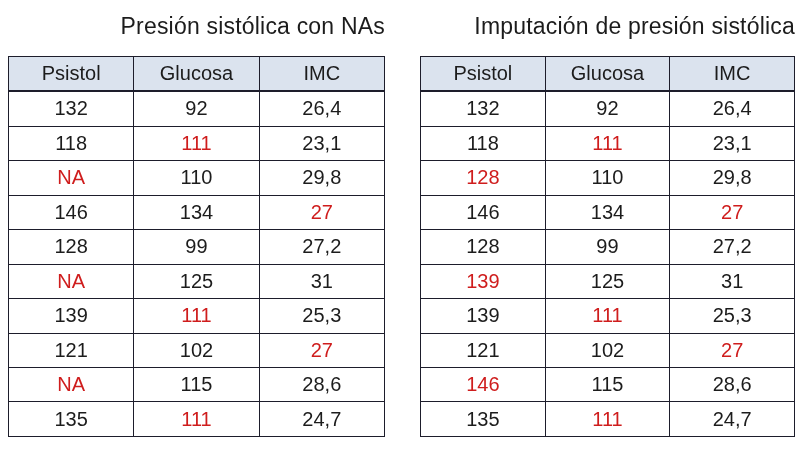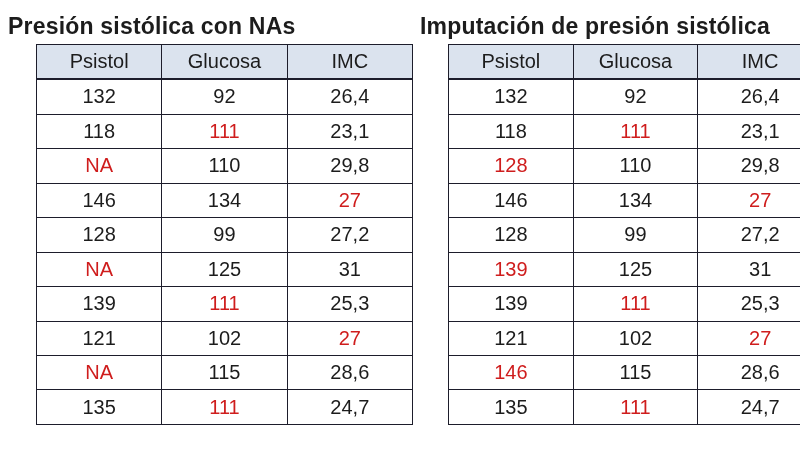--- a/index.html
+++ b/index.html
@@ -16,35 +16,34 @@
     width: 800px;
     height: 451px;
   }
   .panel {
     position: absolute;
     top: 0;
   }
   .panel.left  { left: 8px;   width: 377px; }
   .panel.right { left: 420px; width: 375px; }
   .panel-title {
-    height: 44px;
+    height: 56px;
     line-height: 52px;
-    text-align: left;
+    text-align: right;
     font-size: 23px;
-    font-weight: 700;
+    font-weight: 400;
     color: var(--text, #1c1c1c);
     letter-spacing: 0.2px;
     white-space: nowrap;
   }
   table.data-table {
     width: 100%;
     height: 381px;
     border-collapse: collapse;
     table-layout: fixed;
-    margin-left: 28px;
   }
   .data-table th, .data-table td {
     border: 1.6px solid var(--border, #1d1d2b);
     text-align: center;
     vertical-align: middle;
     font-size: 20px;
     color: var(--text, #1c1c1c);
     padding: 0;
   }
   .data-table thead th {

